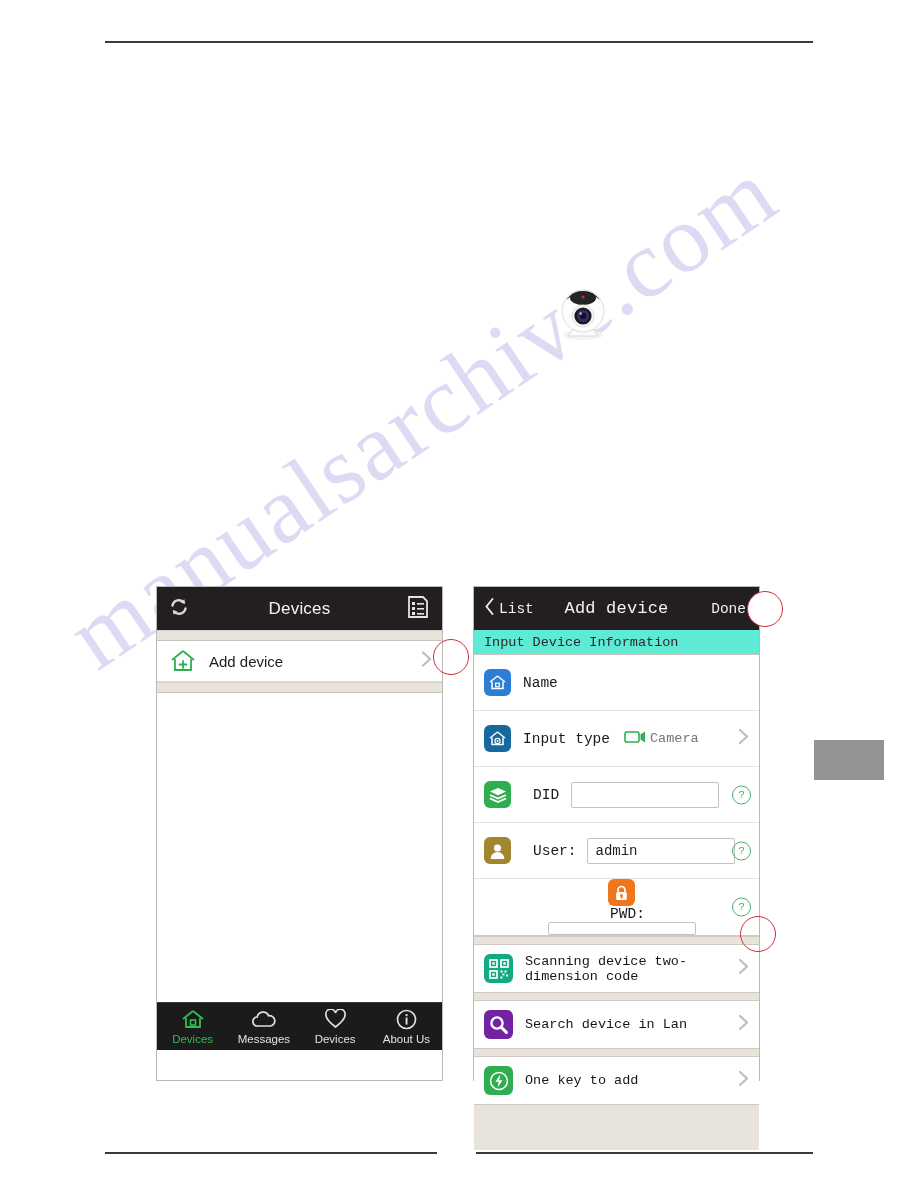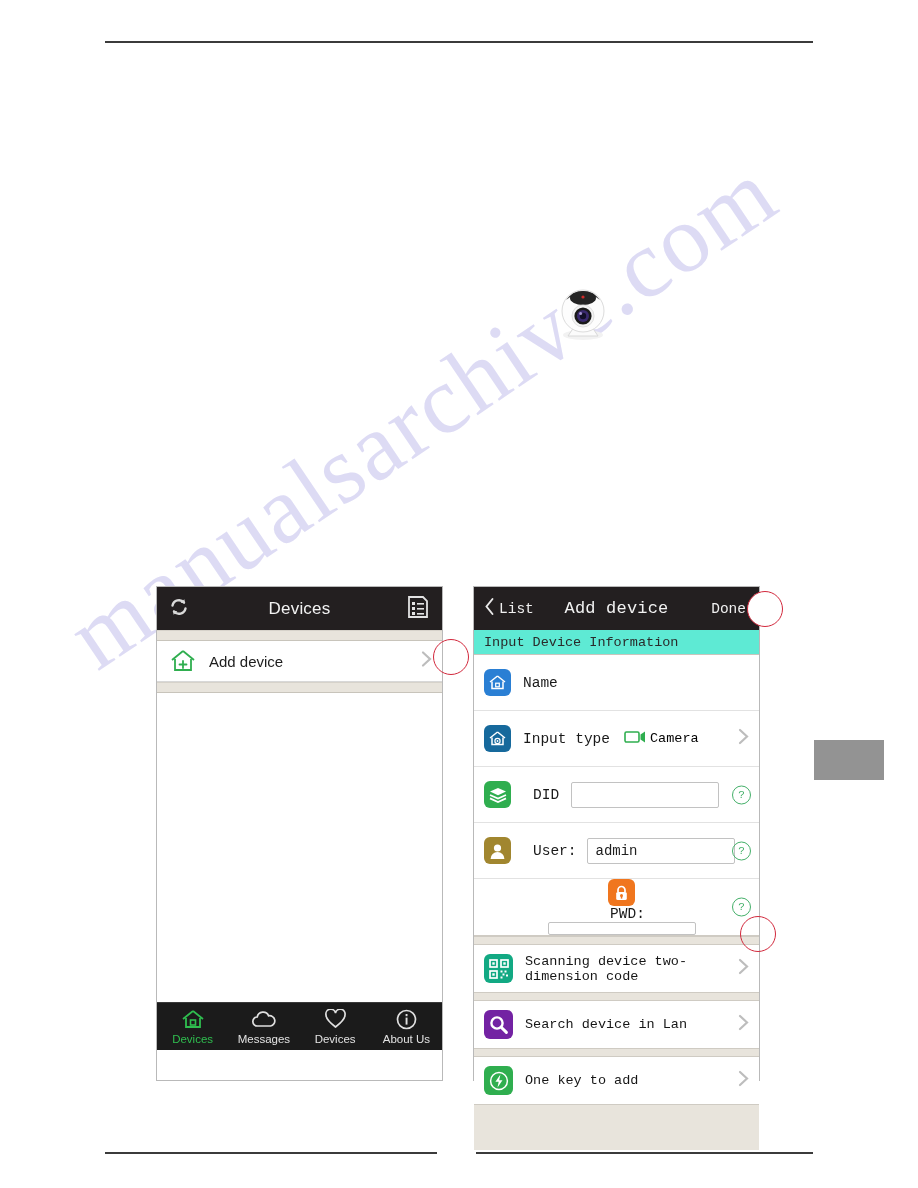--- a/index.html
+++ b/index.html
@@ -98,21 +98,21 @@
   }
   .finput span{margin-left:8px;font-size:14px;color:#202020;}
   .helpq{
     position:absolute;right:8px;top:50%;transform:translateY(-50%);
     width:17px;height:17px;border:1.4px solid #45b06a;border-radius:50%;
     display:flex;align-items:center;justify-content:center;
     font-size:11px;color:#45b06a;line-height:1;
   }
   .devtype-val{display:flex;align-items:center;margin-left:14px;}
   .devtype-val .camglyph{margin-right:2px;}
-  .devtype-val span{font-size:13.5px;color:#000000;}
+  .devtype-val span{font-size:13.5px;color:#737373;}
 
   .gap{height:9px;background:#e8e4dc;border-top:1px solid #cfcbc3;border-bottom:1px solid #cfcbc3;box-sizing:border-box;}
   .arow{
     height:47px;background:#ffffff;display:flex;align-items:center;position:relative;
     box-sizing:border-box;
   }
   .arow .sq{width:29px;height:29px;}
   .arow .albl{margin-left:12px;font-size:13.5px;color:#161616;}
   .footer-beige{background:#e8e4dc;height:45px;border-top:1px solid #cfcbc3;}
 

